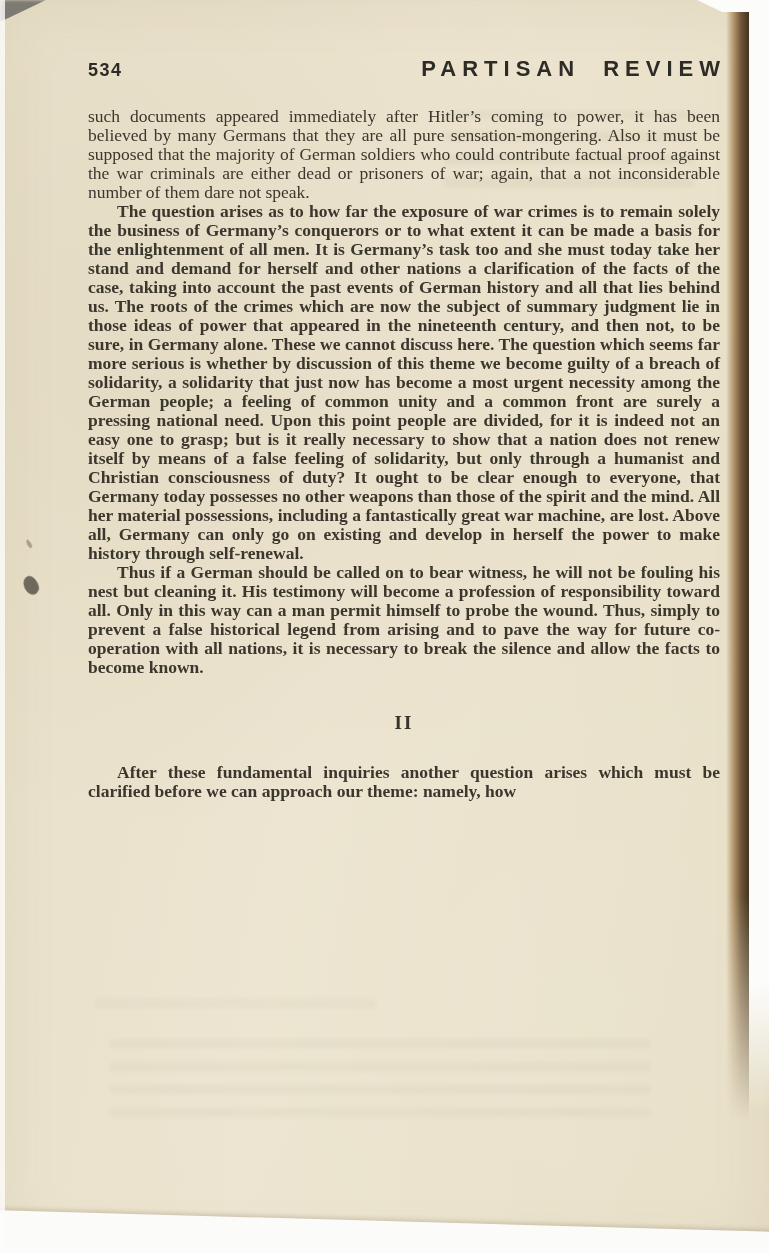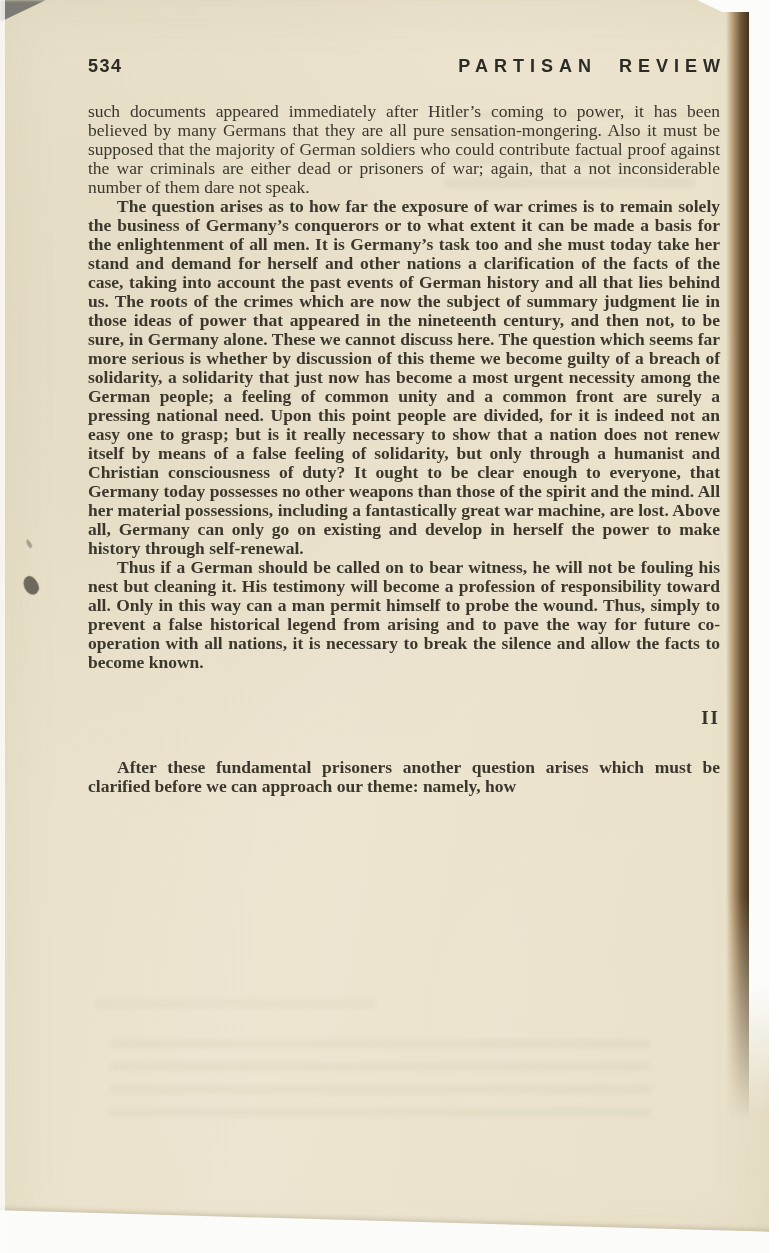--- a/index.html
+++ b/index.html
@@ -122,38 +122,38 @@
     align-items: baseline;
     font-family: "Liberation Sans", sans-serif;
     font-weight: bold;
     color: #2d2b25;
   }
   .page-number {
     font-size: 18px;
     letter-spacing: 1.5px;
   }
   .journal-title {
-    font-size: 18px;
+    font-size: 22px;
     letter-spacing: 6px;
     word-spacing: 11px;
     margin-right: -6px; 
   }
 
   .body-text {
     margin-top: 25px;
     font-size: 17.5px;
     line-height: 19px;
     text-align: justify;
     text-justify: inter-word;
   }
   .body-text p { margin: 0; }
   .body-text p.indent { text-indent: 29px; font-weight: bold; }
 
   .section-heading {
-    text-align: right;
+    text-align: center;
     font-size: 19px;
     font-weight: bold;
     letter-spacing: 2px;
     color: #36332a;
     margin: 36px 0 31px 0;
   }
 </style>
 </head>
 <body>
 
@@ -168,21 +168,21 @@
       <div class="page-header">
         <span class="page-number">534</span>
         <span class="journal-title">PARTISAN REVIEW</span>
       </div>
 
       <div class="body-text">
         <p class="noindent">such documents appeared immediately after Hitler’s coming to power, it has been believed by many Germans that they are all pure sensation-mongering. Also it must be supposed that the majority of German soldiers who could contribute factual proof against the war criminals are either dead or prisoners of war; again, that a not inconsiderable number of them dare not speak.</p>
         <p class="indent">The question arises as to how far the exposure of war crimes is to remain solely the business of Germany’s conquerors or to what extent it can be made a basis for the enlightenment of all men. It is Germany’s task too and she must today take her stand and demand for herself and other nations a clarification of the facts of the case, taking into account the past events of German history and all that lies behind us. The roots of the crimes which are now the subject of summary judgment lie in those ideas of power that appeared in the nineteenth century, and then not, to be sure, in Germany alone. These we cannot discuss here. The question which seems far more serious is whether by discussion of this theme we become guilty of a breach of solidarity, a solidarity that just now has become a most urgent necessity among the German people; a feeling of common unity and a common front are surely a pressing national need. Upon this point people are divided, for it is indeed not an easy one to grasp; but is it really necessary to show that a nation does not renew itself by means of a false feeling of solidarity, but only through a humanist and Christian consciousness of duty? It ought to be clear enough to everyone, that Germany today possesses no other weapons than those of the spirit and the mind. All her material possessions, including a fantastically great war machine, are lost. Above all, Germany can only go on existing and develop in herself the power to make history through self-renewal.</p>
         <p class="indent">Thus if a German should be called on to bear witness, he will not be fouling his nest but cleaning it. His testimony will become a profession of responsibility toward all. Only in this way can a man permit himself to probe the wound. Thus, simply to prevent a false historical legend from arising and to pave the way for future co-operation with all nations, it is necessary to break the silence and allow the facts to become known.</p>
         <div class="section-heading">II</div>
-        <p class="indent">After these fundamental prisoners another question arises which must be clarified before we can approach our theme: namely, how</p>
+        <p class="indent">After these fundamental inquiries another question arises which must be clarified before we can approach our theme: namely, how</p>
       </div>
     </div>
 
     <div class="margin-smudge"></div>
 
     <div class="corner-shadow"></div>
     <div class="spine-strip"></div>
     <div class="right-white"></div>
     <div class="top-right-white"></div>
     <div class="bottom-edge"></div>

